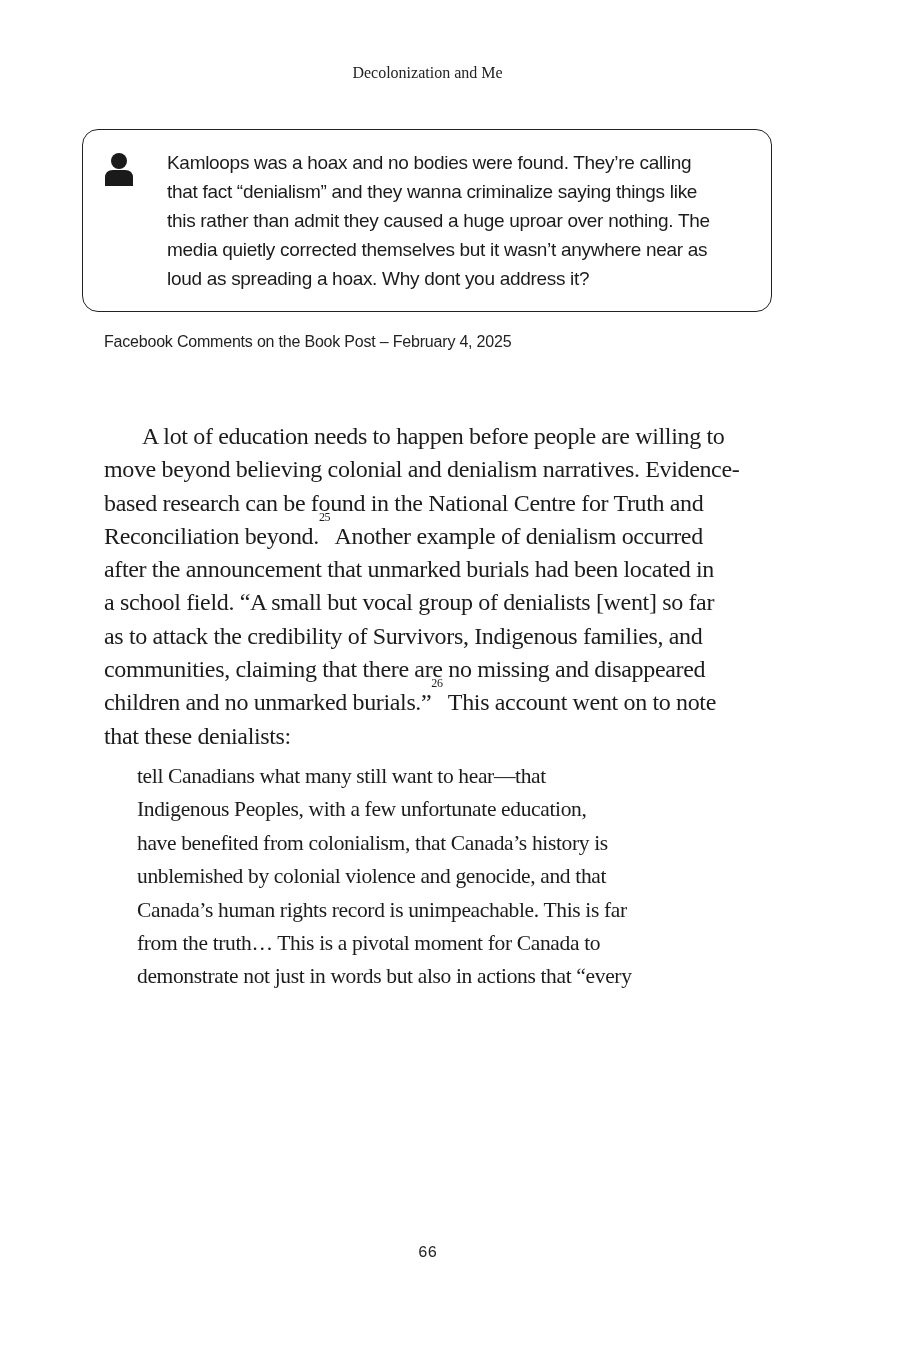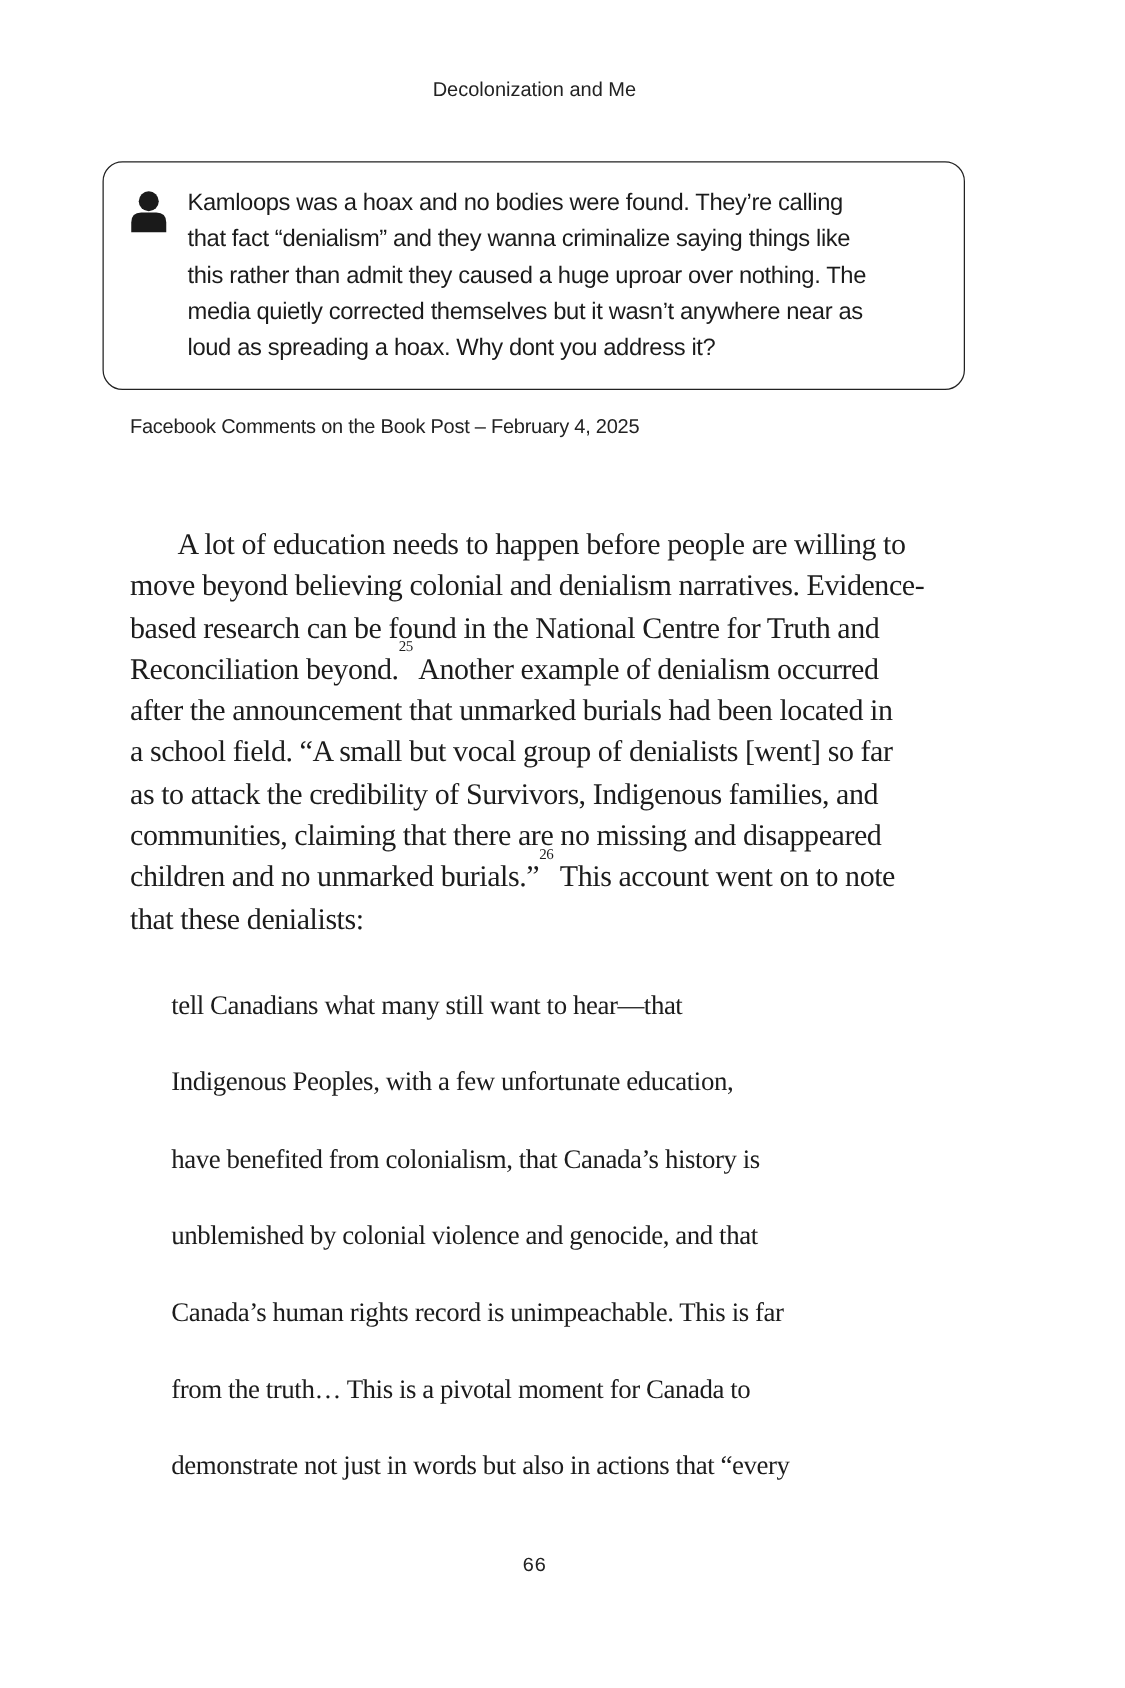--- a/index.html
+++ b/index.html
@@ -13,21 +13,21 @@
       position: relative;
       overflow: hidden;
       color: #1e1e1e;
     }
     .running-head {
       position: absolute;
       top: 64px;
       left: 0;
       width: 855px;
       text-align: center;
-      font-family: Liberation Sans, sans-serif;
+      font-family: Liberation Serif, serif;
       font-size: 16px;
       color: #222;
     }
     .comment-box {
       position: absolute;
       left: 82px;
       top: 129px;
       width: 690px;
       height: 183px;
       border: 1.5px solid #222;
@@ -45,21 +45,21 @@
       position: absolute;
       left: 67px;
       top: 18px;
       width: 600px;
       font-family: "Liberation Sans", "DejaVu Sans", sans-serif;
       font-size: 19px;
       line-height: 29px;
       color: #1b1b1b;
       letter-spacing: -0.3px;
     }
-    .comment-text .line { display: block; white-space: nowrap; }
+    .comment-text .line { display: block; white-space: nowrap; margin-left: 17px; }
     .caption {
       position: absolute;
       left: 104px;
       top: 333px;
       font-family: "Liberation Sans", "DejaVu Sans", sans-serif;
       font-size: 16px;
       color: #222;
       letter-spacing: -0.2px;
     }
     .body-text {
@@ -87,21 +87,21 @@
       position: absolute;
       left: 137px;
       top: 760px;
       width: 580px;
       font-family: "Liberation Serif", "DejaVu Serif", serif;
       font-size: 21.5px;
       line-height: 33.4px;
       color: #1c1c1c;
       letter-spacing: -0.35px;
     }
-    .blockquote .line { display: block; white-space: nowrap; margin-top: 28px; }
+    .blockquote .line { display: block; white-space: nowrap; }
     .page-number {
       position: absolute;
       top: 1244px;
       left: 0;
       width: 855px;
       text-align: center;
       font-family: Liberation Mono, monospace;
       font-size: 16px;
       color: #222;
     }

